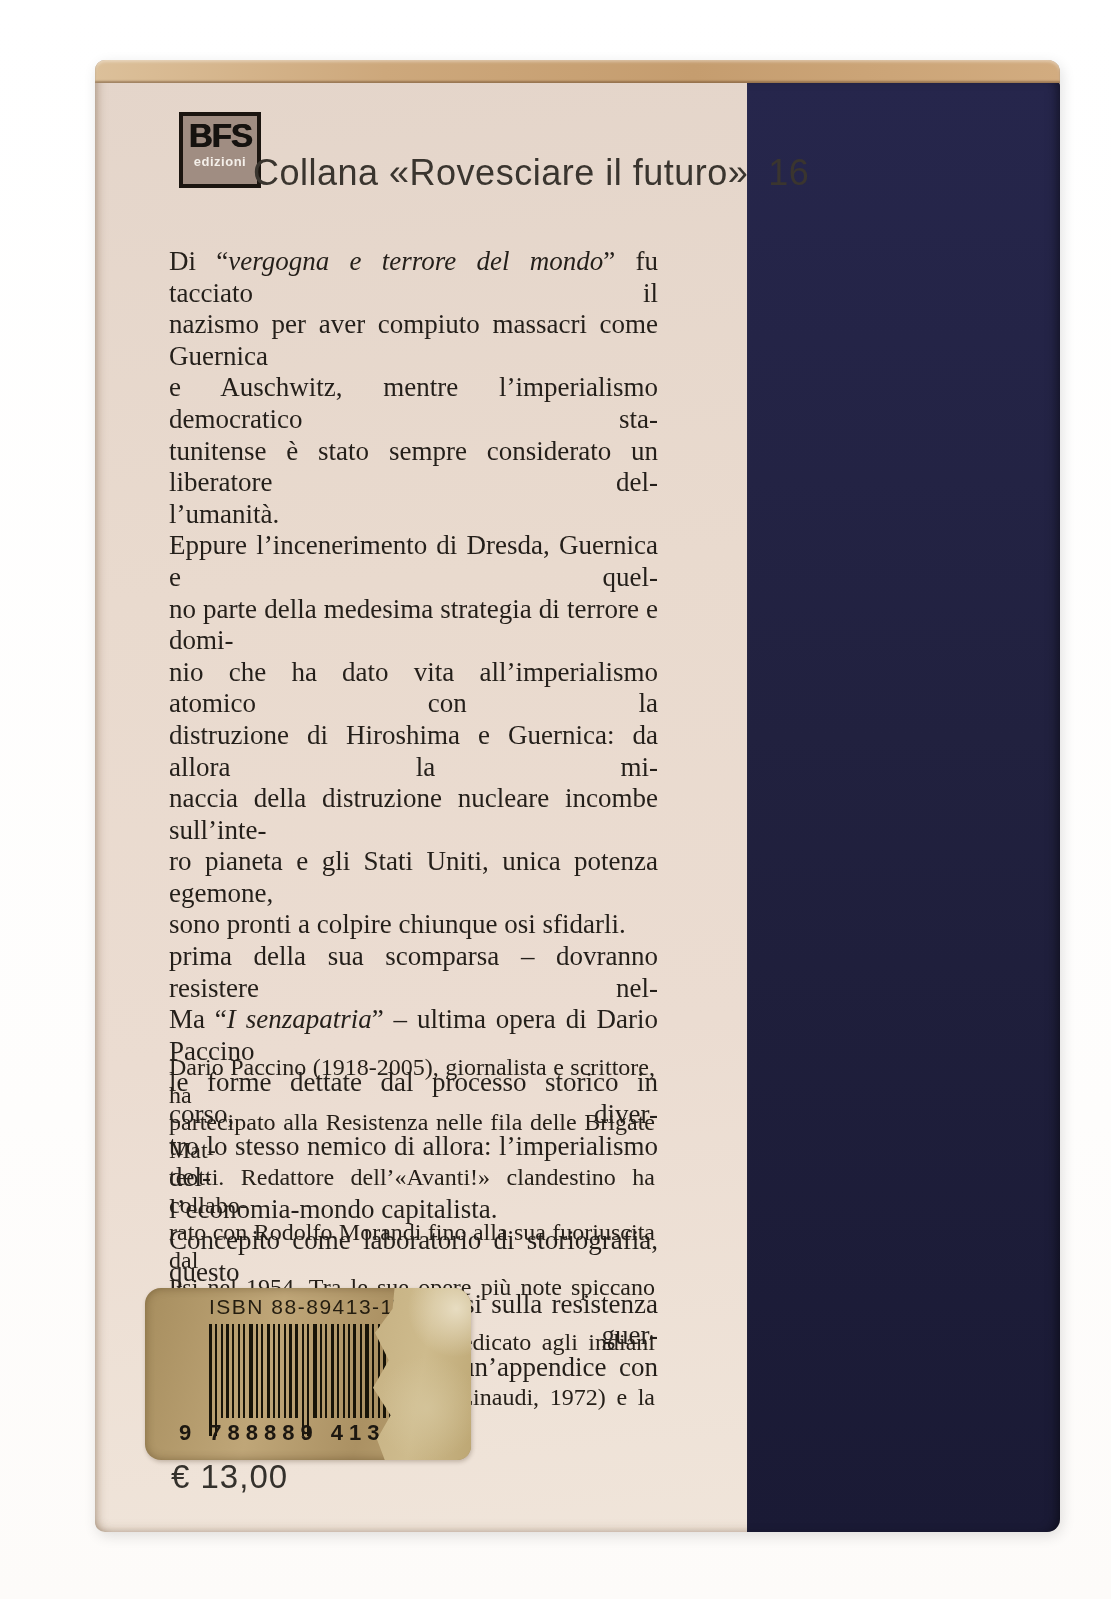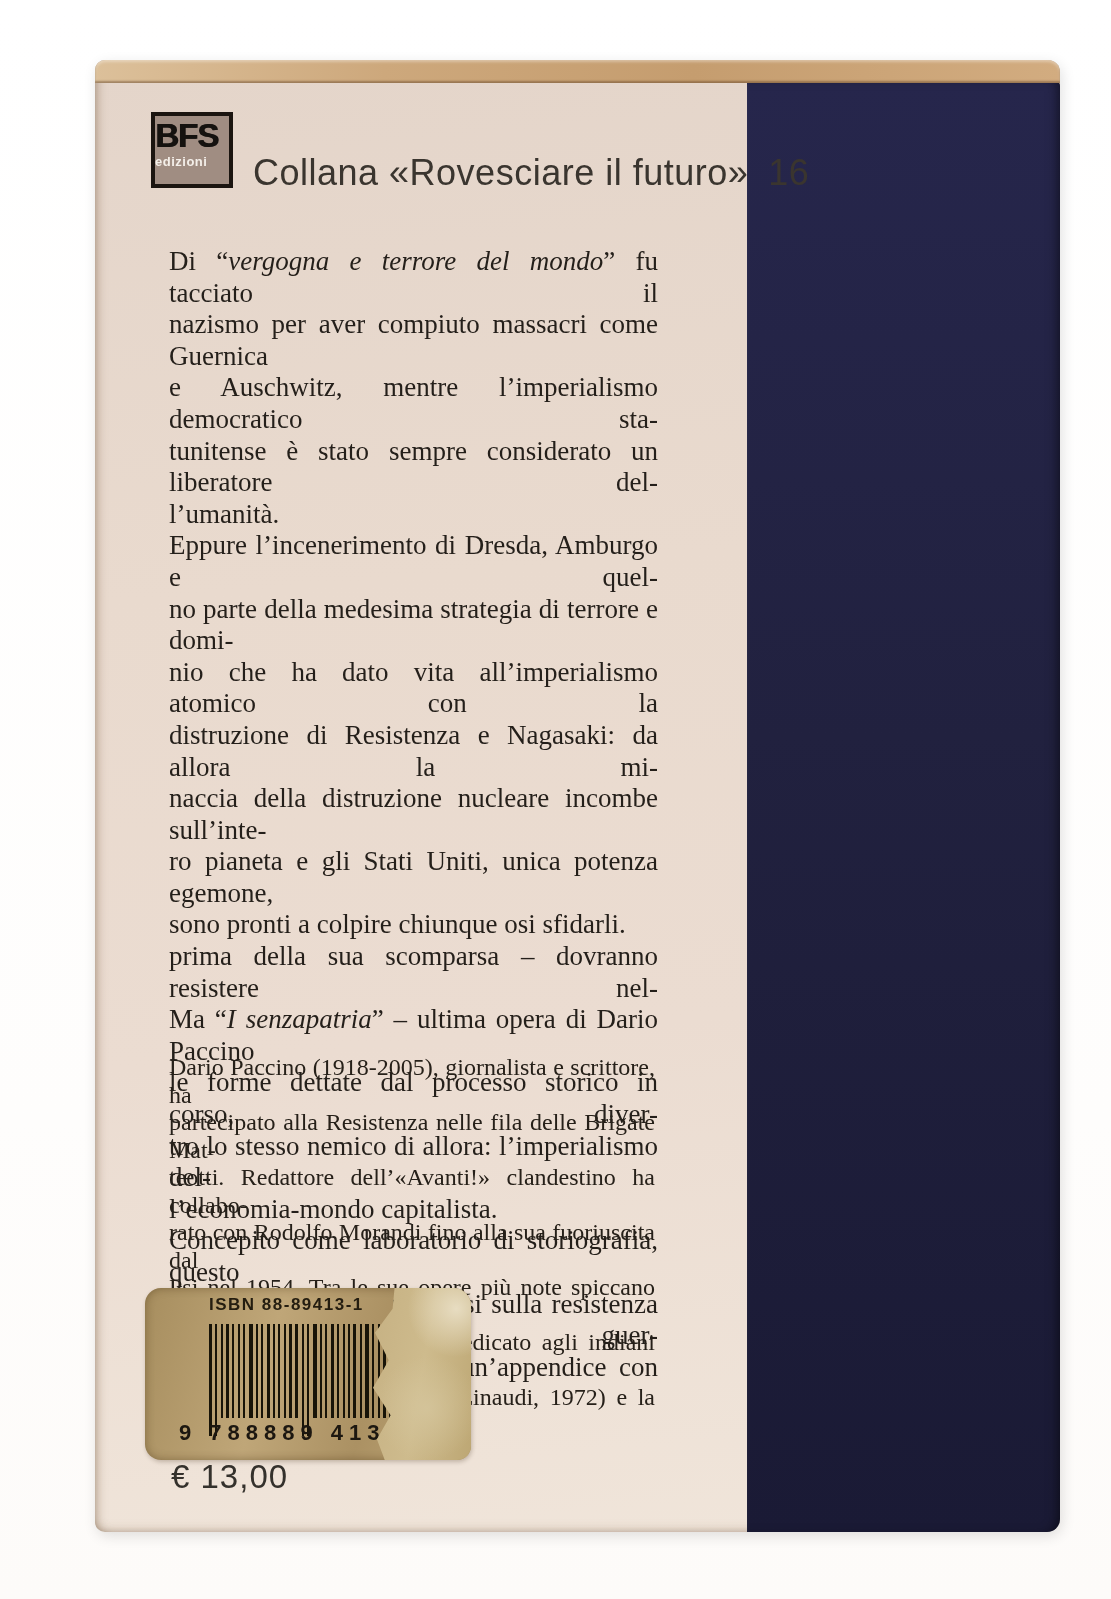--- a/index.html
+++ b/index.html
@@ -32,23 +32,23 @@
   }
   .stripe{
     position:absolute;left:652px;top:22px;right:0;bottom:0;
     background:linear-gradient(180deg,#26264c 0%,#21213f 45%,#1a1a35 100%);
     border-radius:0 4px 13px 0;
     box-shadow:inset -7px 0 12px -5px rgba(0,0,0,.55), inset 2px 0 4px -2px rgba(255,255,255,.07);
   }
 
   
   .logo{
-    position:absolute;left:56px;top:52px;width:82px;height:76px;
+    position:absolute;left:84px;top:52px;width:82px;height:76px;
     background:#a08d82;border:4px solid #1b1510;box-sizing:border-box;
-    display:flex;flex-direction:column;align-items:flex-start;justify-content:flex-end;
+    display:flex;flex-direction:column;align-items:center;justify-content:flex-end;
   }
   .logo-acronym{
     flex:1;display:flex;align-items:center;justify-content:center;
     font-weight:800;font-size:33px;letter-spacing:-1px;color:#15120f;line-height:1;
     text-shadow:1px 0 0 #15120f;
   }
   .logo-sub{
     font-weight:700;font-size:13px;color:#f4efe9;letter-spacing:.5px;
     margin-bottom:16px;line-height:1;
   }
@@ -77,21 +77,21 @@
   
   .sticker{
     position:absolute;left:50px;top:1228px;width:326px;height:172px;
     background:linear-gradient(105deg,#a78e5f 0%,#bfa678 38%,#ab9163 68%,#c0a877 100%);
     border-radius:16px 18px 14px 16px;
     box-shadow:inset 0 0 10px rgba(60,40,10,.4), 1px 2px 4px rgba(60,40,20,.25);
     overflow:hidden;
   }
   .isbn-label{
     position:absolute;left:64px;top:7px;
-    font-weight:700;font-size:17px;letter-spacing:1.5px;color:#241d10;white-space:nowrap;
+    font-weight:400;font-size:21px;letter-spacing:1.5px;color:#241d10;white-space:nowrap;
   }
   .barcode{position:absolute;left:64px;top:36px;width:210px;height:112px;}
   .barcode .bar{position:absolute;top:0;background:#181408;height:94px;}
   .barcode .bar.guard{height:112px;}
   .barcode-digits{
     position:absolute;left:34px;top:134px;display:flex;align-items:flex-end;
     font-weight:700;font-size:22px;color:#1c1710;letter-spacing:6px;white-space:nowrap;
   }
   .digit-group{margin-right:12px;line-height:1;}
   .torn-patch{
@@ -133,24 +133,24 @@
 
     <div class="blurb">
         <div>
           <div class="jline">Di “<i>vergogna e terrore del mondo</i>” fu tacciato il</div>
           <div class="jline">nazismo per aver compiuto massacri come Guernica</div>
           <div class="jline">e Auschwitz, mentre l’imperialismo democratico sta-</div>
           <div class="jline">tunitense è stato sempre considerato un liberatore del-</div>
           <div class="jline last">l’umanità.</div>
         </div>
         <div>
-          <div class="jline">Eppure l’incenerimento di Dresda, Amburgo e quel-</div>
+          <div class="jline">Eppure l’incenerimento di Dresda, Guernica e quel-</div>
           <div class="jline">no parte della medesima strategia di terrore e domi-</div>
           <div class="jline">nio che ha dato vita all’imperialismo atomico con la</div>
-          <div class="jline">distruzione di Resistenza e Nagasaki: da allora la mi-</div>
+          <div class="jline">distruzione di Hiroshima e Guernica: da allora la mi-</div>
           <div class="jline">naccia della distruzione nucleare incombe sull’inte-</div>
           <div class="jline">ro pianeta e gli Stati Uniti, unica potenza egemone,</div>
           <div class="jline last">sono pronti a colpire chiunque osi sfidarli.</div>
         </div>
         <div>
           <div class="jline">prima della sua scomparsa – dovranno resistere nel-</div>
           <div class="jline">Ma “<i>I senzapatria</i>” – ultima opera di Dario Paccino</div>
           <div class="jline">le forme dettate dal processo storico in corso, diver-</div>
           <div class="jline">tro lo stesso nemico di allora: l’imperialismo del-</div>
           <div class="jline last">l’economia-mondo capitalista.</div>

